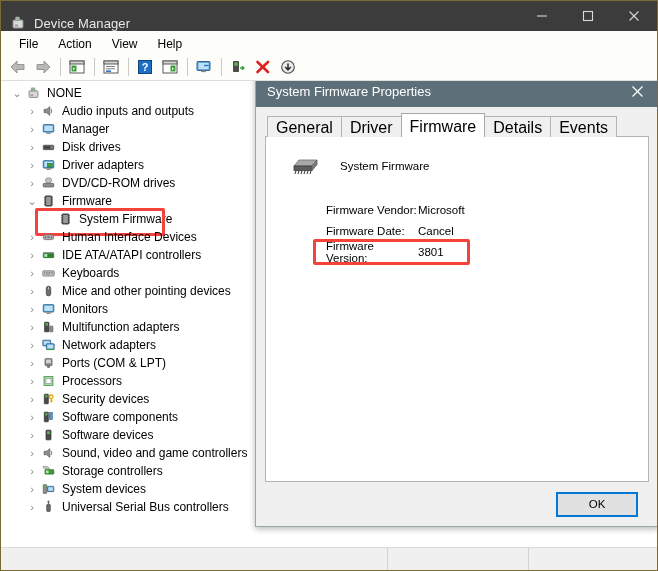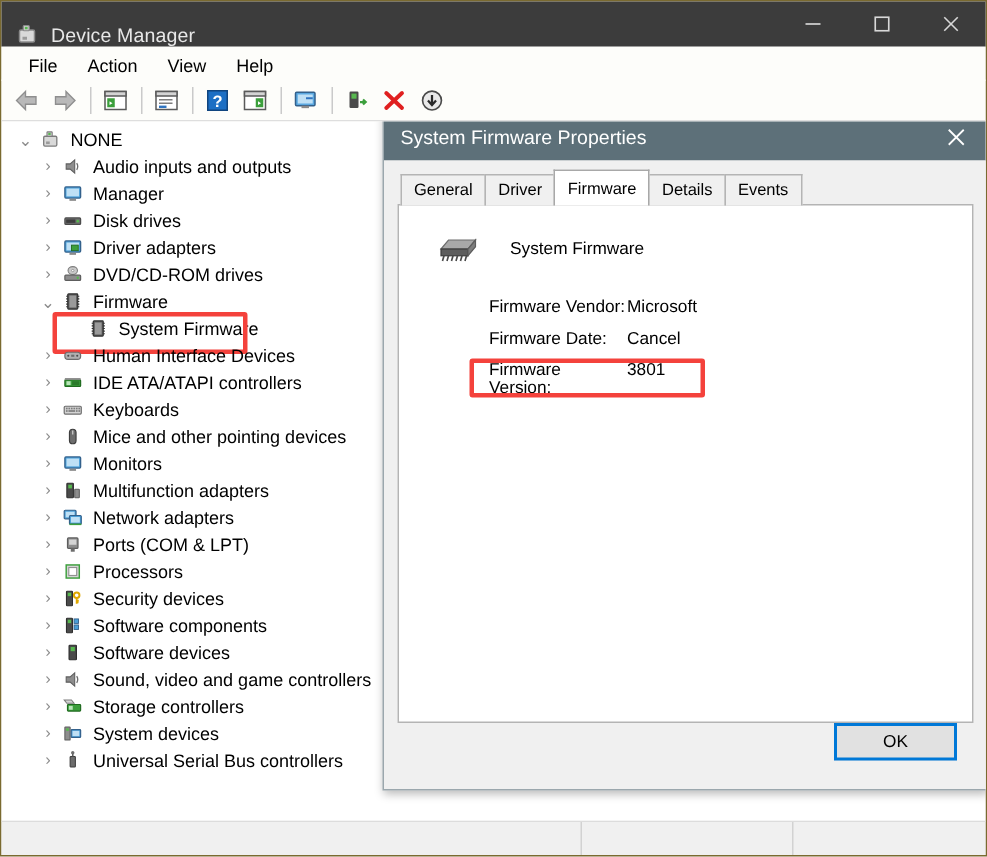--- a/index.html
+++ b/index.html
@@ -213,21 +213,21 @@
     height: 22px;
     position: relative;
     z-index: 2;
     padding-left: 2px;
   }
   .tab {
     border: 1px solid #b4b4b4;
     border-bottom: none;
     background: #f0f0f0;
     padding: 3px 8px 2px 8px;
-    font-size: 11px;
+    font-size: 16px;
     color: #000;
     margin-right: -1px;
     height: 15px;
     line-height: 15px;
     box-sizing: content-box;
   }
   .tab.active {
     background: #ffffff;
     padding-top: 5px;
     padding-bottom: 3px;
@@ -260,41 +260,41 @@
     margin-left: 14px;
   }
   .fw-fields {
     margin-top: 22px;
     padding-left: 60px;
     position: relative;
   }
   .fw-row {
     display: flex;
     height: 21px;
-    align-items: flex-start;
+    align-items: center;
     font-size: 11.5px;
     color: #000;
   }
   .fw-key { width: 92px; flex: none; }
   .fw-val { }
   .field-highlight {
     position: absolute;
     left: -13px;
     width: 157px;
     height: 26px;
     border: 3px solid #f4423c;
     border-radius: 2px;
     box-sizing: border-box;
     pointer-events: none;
   }
   .dlg-footer {
     height: 44px;
     flex: none;
     display: flex;
-    align-items: flex-start;
+    align-items: center;
     justify-content: flex-end;
     padding-right: 11px;
     gap: 10px;
   }
   .dlg-btn {
     width: 82px; height: 25px;
     font-size: 11.5px;
     font-family: "Liberation Sans", sans-serif;
     background: #e1e1e1;
     border: 1px solid #adadad;

